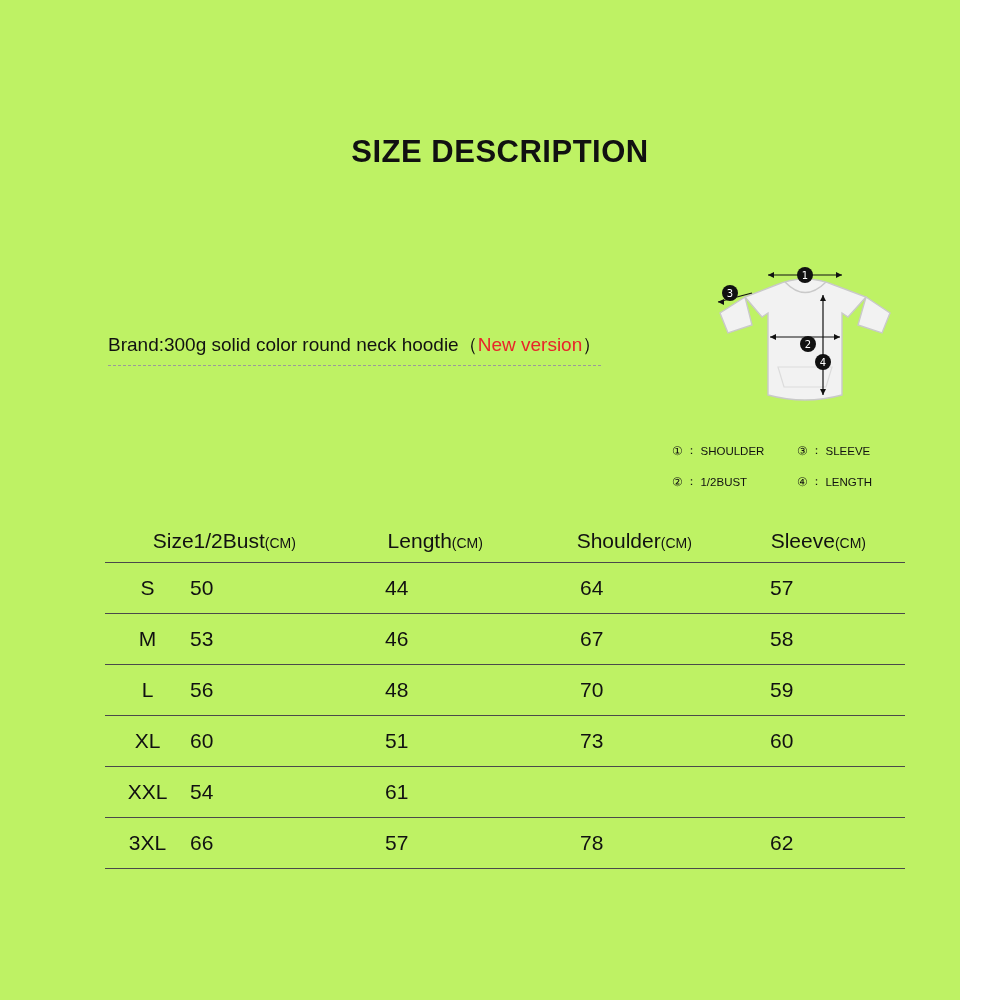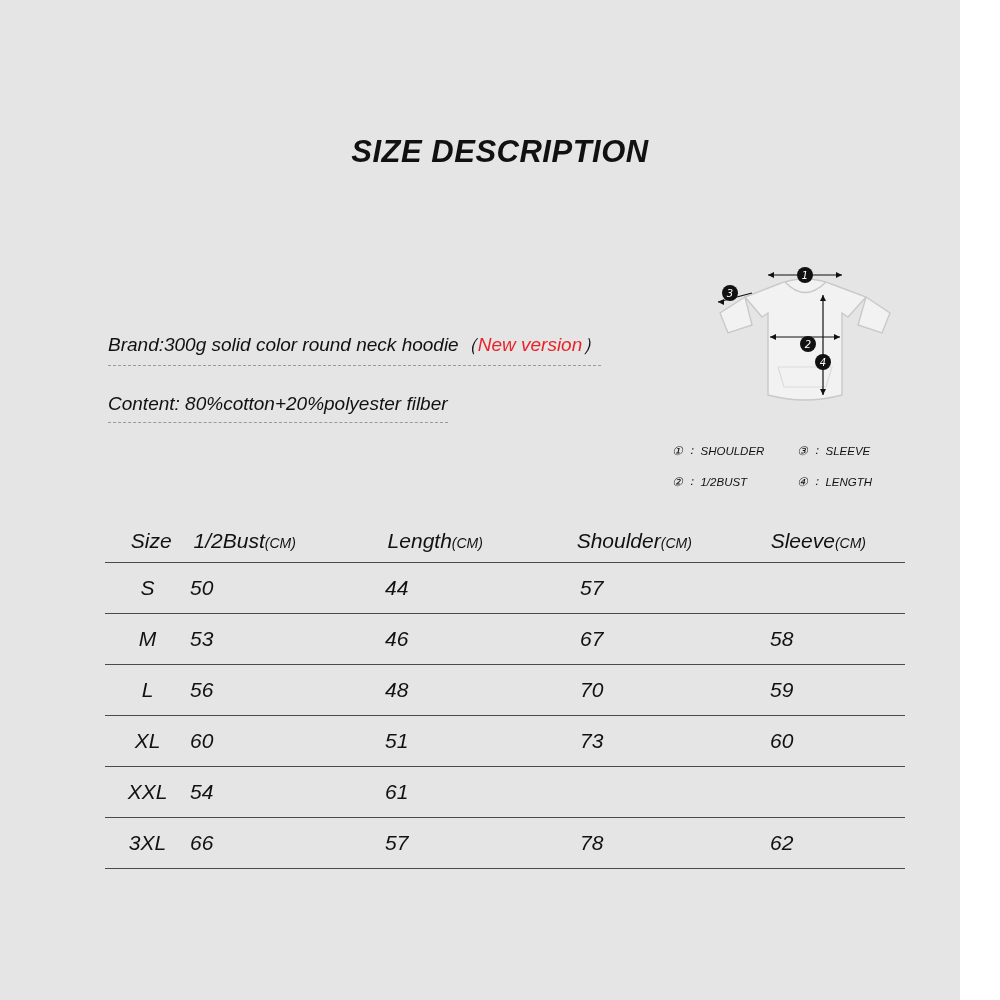--- a/index.html
+++ b/index.html
@@ -13,22 +13,21 @@
     font-family: "Liberation Sans", sans-serif;
     color: #111111;
     position: relative;
     overflow: hidden;
   }
   .page {
     position: absolute;
     left: 0; top: 0;
     width: 960px;
     height: 1000px;
-    background: #e5e5e5;
-    font-style: italic;
+    background: #bef264;
   }
 
   
   .title {
     position: absolute;
     left: 0;
     top: 134px;
     width: 1000px;
     text-align: center;
     font-size: 31px;
@@ -116,44 +115,39 @@
     font-size: 21px;
     color: #111;
   }
   .cell {
     font-size: 21px;
     color: #111;
     text-align: left;
   }
   .cell.c0 { width: 85px; text-align: left; padding-left: 4px; }
   .trow .cell.c0 { text-align: center; padding-left: 0; }
-  .trow.head .cell.c0 { text-align: center; padding-left: 4px; }
+  .trow.head .cell.c0 { text-align: right; padding-left: 4px; }
   .cell.c1 { width: 195px; }
   .cell.c2 { width: 195px; }
   .cell.c3 { width: 190px; }
   .cell.c4 { width: 135px; }
   .unit {
     font-size: 14px;
   }
 </style>
 </head>
 <body>
 
 <div class="page">
 
   <div class="title">SIZE DESCRIPTION</div>
 
   <div class="info">
     <div class="info-line dashed">
       <span>Brand:</span><span>300g solid color round neck hoodie</span><span>（</span><span class="red">New version</span><span>）</span>
-    </div>
-    <div class="info-row2">
-      <div class="info-line dashed">
-        <span>Content:</span>&nbsp;<span>80%cotton+20%polyester filber</span>
-      </div>
     </div>
   </div>
 
   <div class="diagram">
     <svg width="230" height="180" viewBox="0 0 230 180" xmlns="http://www.w3.org/2000/svg">
 
       <g fill="#f2f2f2" stroke="#c9c9c9" stroke-width="1.4">
         <path d="M72 62 L55 42 L86 30 Q100 24 115 24 Q130 24 144 30 L176 42 L158 62 L152 58 L152 140 Q115 150 78 140 L78 58 Z"></path>
         <path d="M55 42 L30 58 L38 78 L62 70 Z"></path>
         <path d="M176 42 L200 58 L192 78 L168 70 Z"></path>
@@ -213,20 +207,21 @@
       <div class="cell c1"><span>1/2Bust</span><span class="unit">(CM)</span></div>
       <div class="cell c3"><span>Length</span><span class="unit">(CM)</span></div>
       <div class="cell c2"><span>Shoulder</span><span class="unit">(CM)</span></div>
       <div class="cell c4"><span>Sleeve</span><span class="unit">(CM)</span></div>
     </div>
 
     <div class="trow">
       <div class="cell c0">S</div>
       <div class="cell c1">50</div>
       <div class="cell c2">44</div>
+      <div class="cell c3">64</div>
       <div class="cell c4">57</div>
     </div>
     <div class="trow">
       <div class="cell c0">M</div>
       <div class="cell c1">53</div>
       <div class="cell c2">46</div>
       <div class="cell c3">67</div>
       <div class="cell c4">58</div>
     </div>
     <div class="trow">

